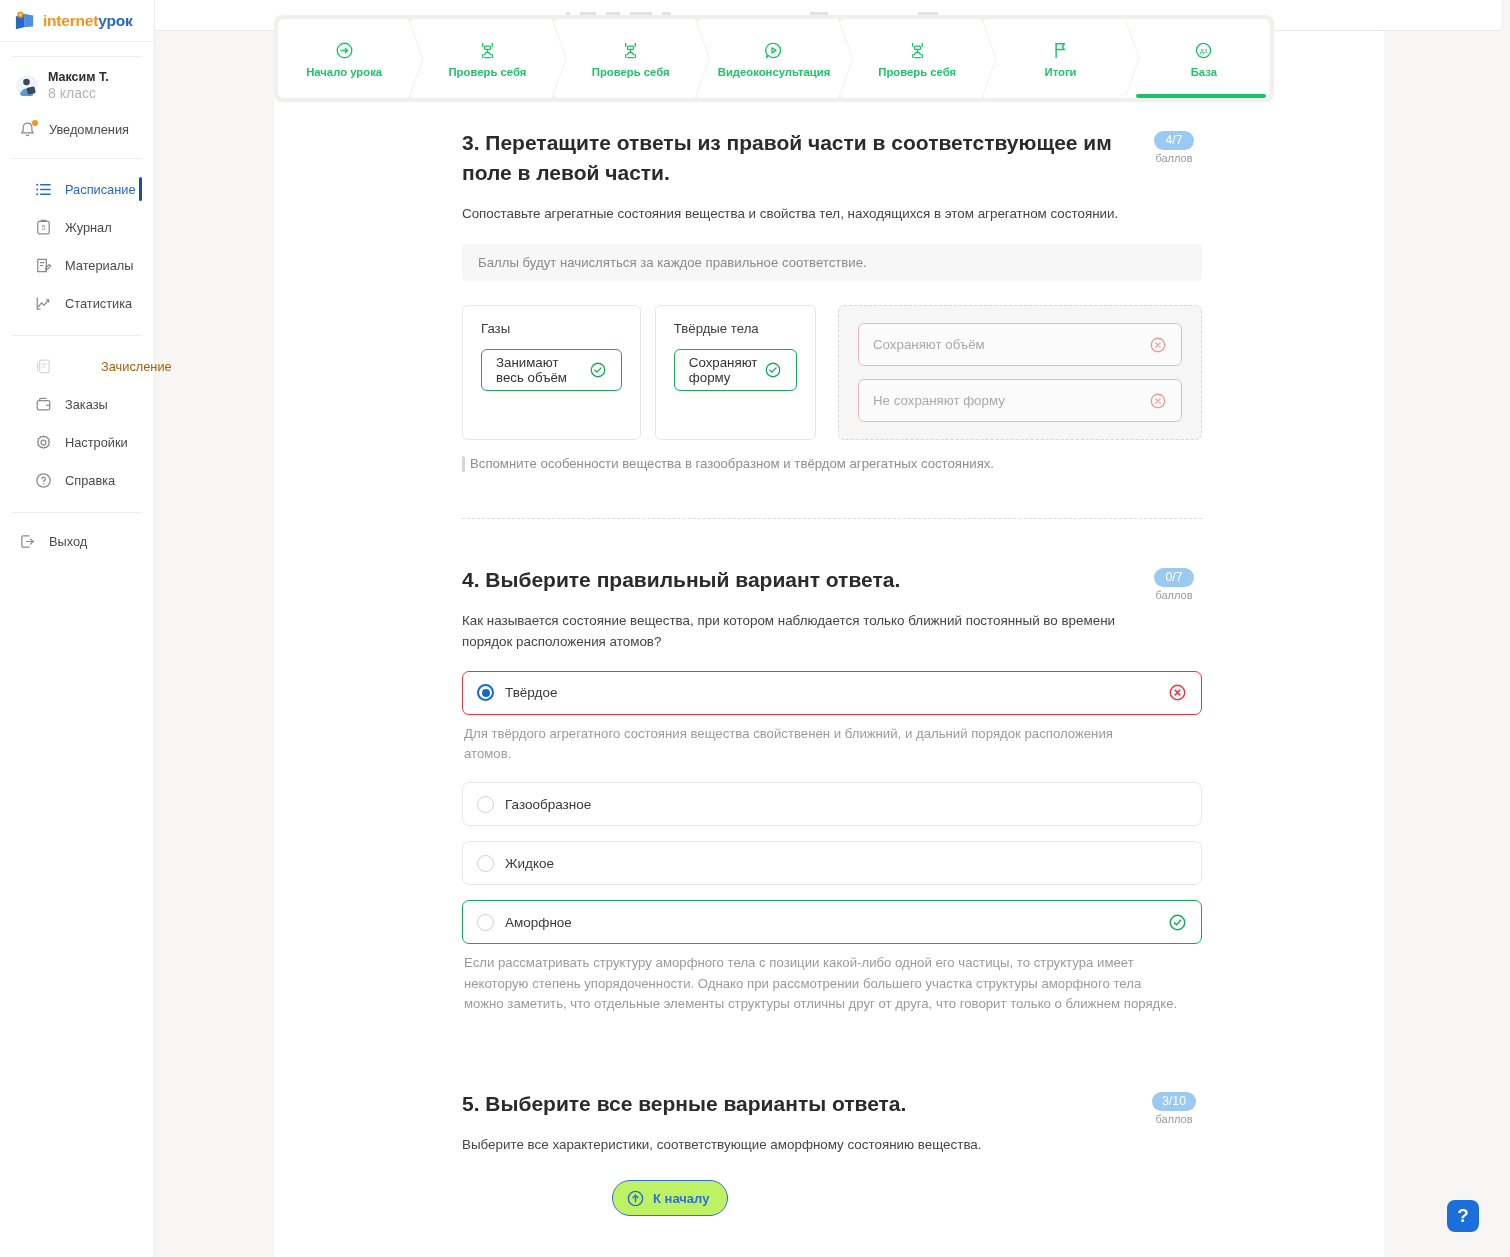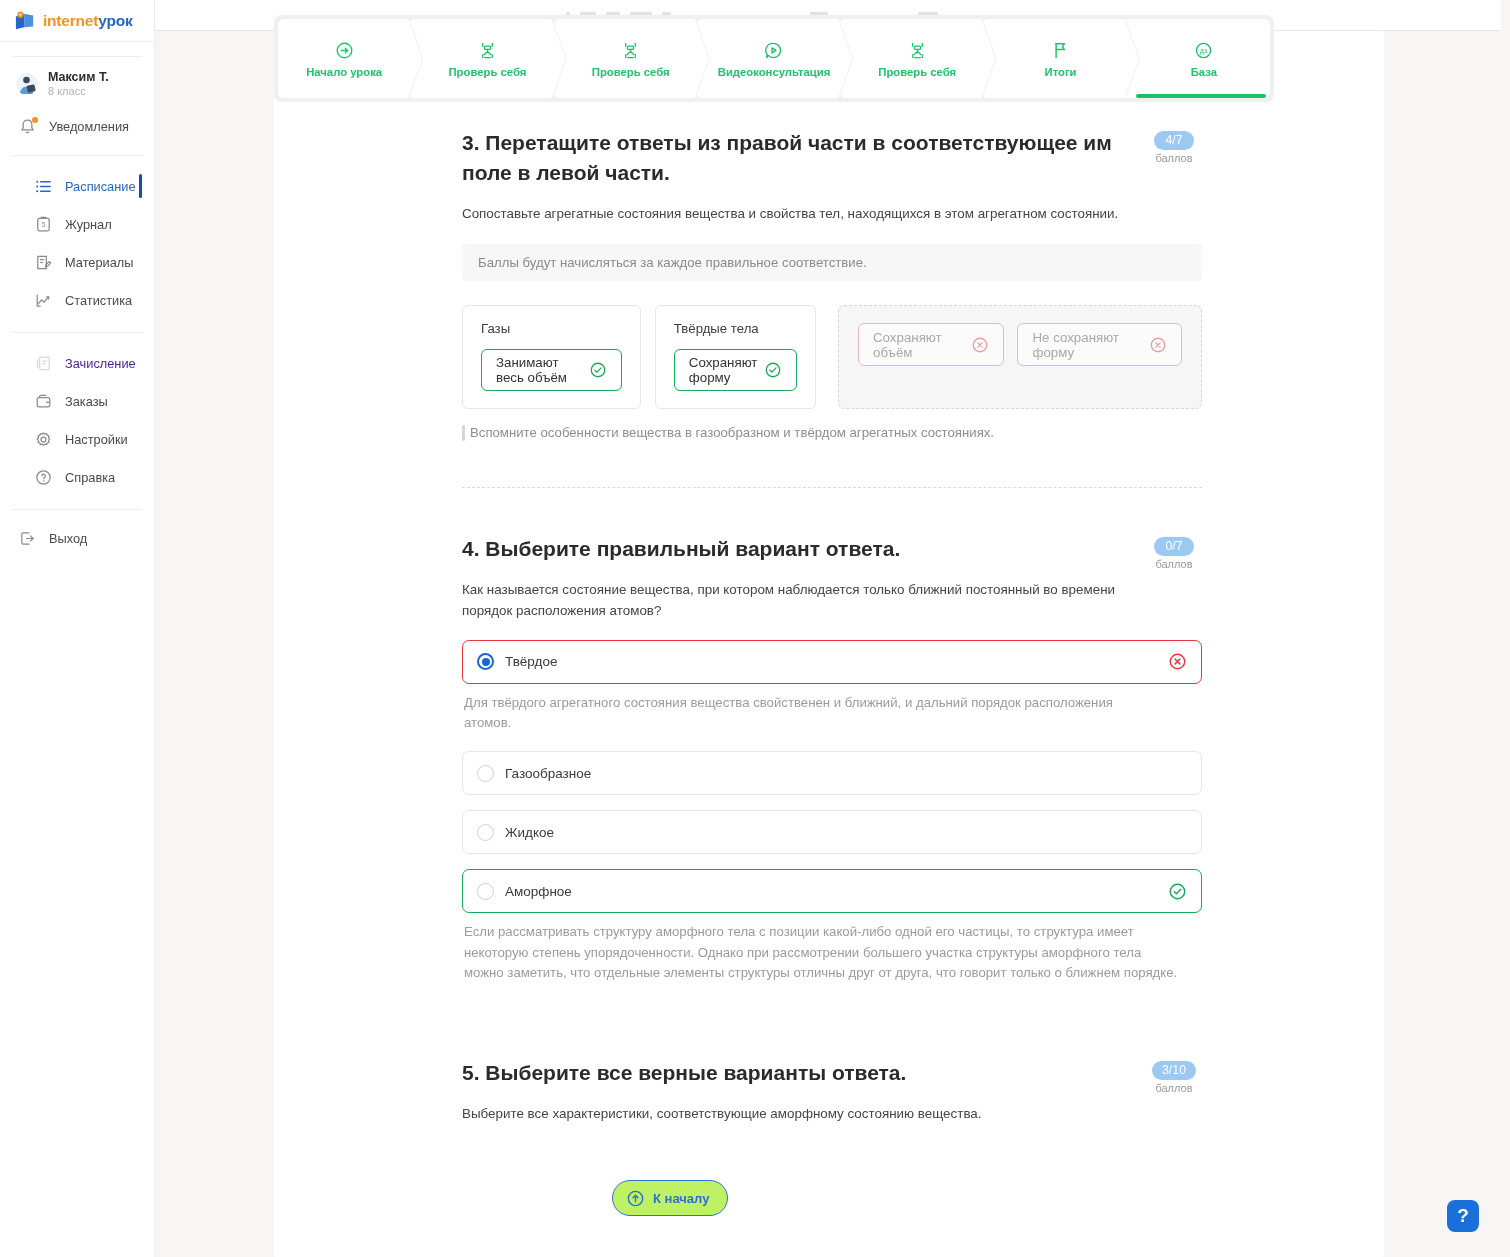--- a/index.html
+++ b/index.html
@@ -34,35 +34,35 @@
   .user-row {
     display: flex; align-items: center; gap: 10px;
     padding: 13px 12px 9px 16px;
   }
   .avatar {
     width: 22px; height: 22px; flex: 0 0 auto; border-radius: 50%;
     overflow: hidden; position: relative;
   }
   .user-meta { line-height: 1.15; }
   .user-name { font-size: 12.5px; font-weight: 700; color: #2d2d2d; }
-  .user-sub { font-size: 11px; color: #b3b3b3; margin-top: 1px; }
+  .user-sub { font-size: 14px; color: #b3b3b3; margin-top: 1px; }
 
   .nav-item {
     display: flex; align-items: center; gap: 12px;
     height: 38px; padding-left: 18px; position: relative;
     cursor: pointer;
   }
   .nav-item .ico { width: 19px; height: 19px; flex: 0 0 auto; display: block; }
   .nav-item .lbl { font-size: 12.8px; color: #4a4a4a; white-space: nowrap; }
   .nav-item.active .lbl { color: #2668c4; }
   .nav-item.active::after {
     content: ""; position: absolute; right: -4px; top: 7px;
     width: 3px; height: 24px; background: #1b4f9c; border-radius: 2px;
   }
-  .nav-item.disabled .lbl { color: #4c1d95; }
+  .nav-item.disabled .lbl { color: #a16207; margin-left: 36px; }
   .nav-item.disabled { cursor: default; }
   .nav-group { padding: 4px 16px; }
   .bell-dot {
     position: absolute; width: 6px; height: 6px; border-radius: 50%;
     background: #f6921e; right: -1px; top: 0px;
   }
   .bell-wrap { position: relative; width: 19px; height: 19px; }
 
   
   #main {
@@ -169,21 +169,21 @@
   .m-card-title { font-size: 13.2px; color: #3d3d3d; }
   .m-slot {
     margin-top: 13px; border: 1.6px solid #1aa85a; border-radius: 6px;
     height: 42px; display: flex; align-items: center; padding: 0 14px;
     justify-content: space-between; background: #fff;
   }
   .m-slot span { font-size: 13.3px; color: #333333; }
   .match-right {
     flex: 1; border: 1.5px dashed #d8d8d8; border-radius: 6px;
     background: #f6f6f6; padding: 17px 19px;
-    display: flex; flex-direction: row; gap: 13px;
+    display: flex; flex-direction: column; gap: 13px;
     justify-content: center;
   }
   .r-chip {
     border: 1.4px solid #f2b7b7; border-radius: 6px; background: #fbfbfb;
     height: 43px; display: flex; align-items: center; justify-content: space-between;
     padding: 0 14px;
   }
   .r-chip span { font-size: 13.3px; color: #a9a9a9; }
 
   .hint {

